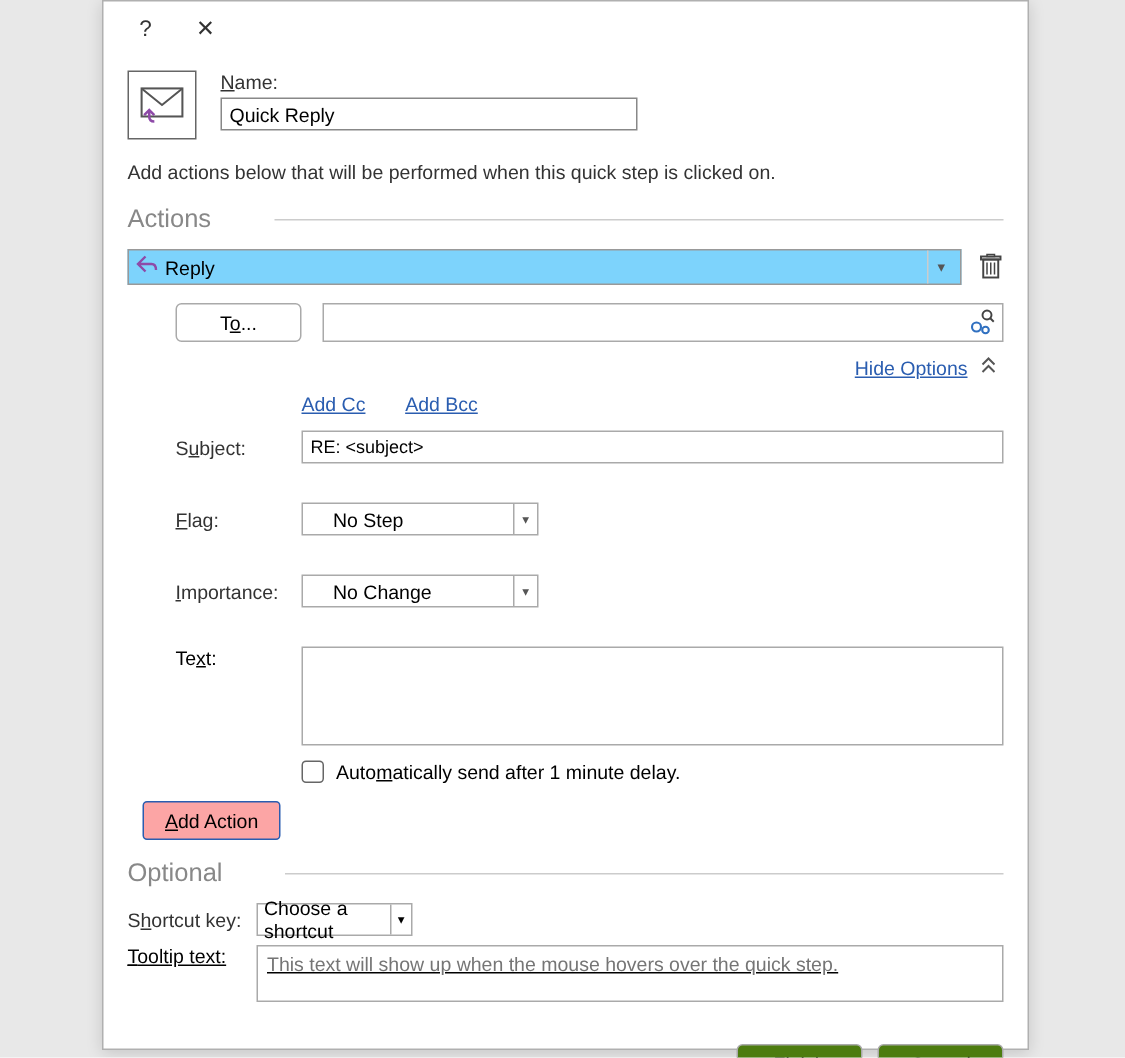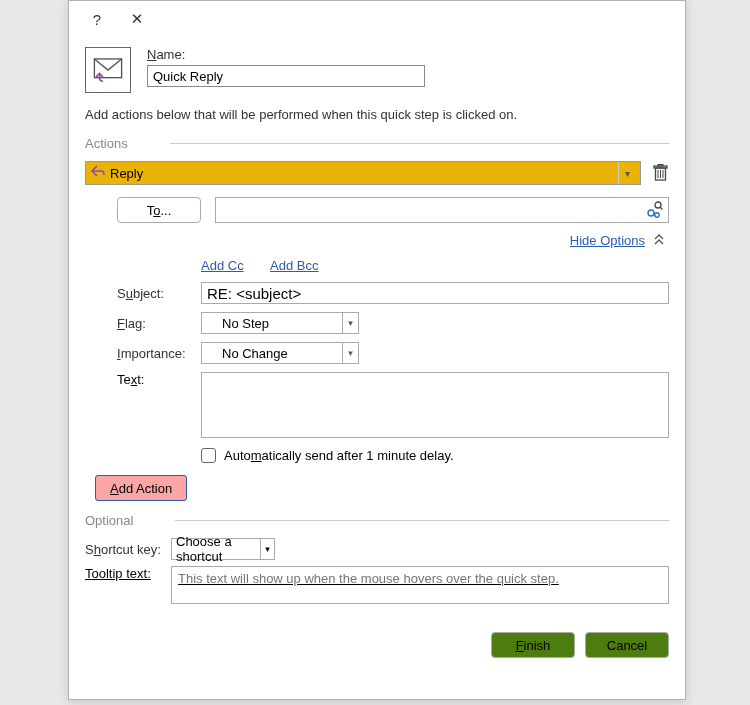--- a/index.html
+++ b/index.html
@@ -88,21 +88,21 @@
       font-size: 13px;
     }
     .description {
       font-size: 13px;
       color: #333;
       margin-bottom: 14px;
     }
     .section-header {
       display: flex;
       align-items: center;
-      font-size: 13px;
+      font-size: 17px;
       color: #888;
       margin-bottom: 10px;
       gap: 32px;
     }
     .section-header .label {
       margin-right: 10px;
     }
     .section-header .line {
       flex: 1;
       border-top: 1px solid #ccc;
@@ -113,21 +113,21 @@
       gap: 10px;
       margin-bottom: 12px;
     }
     .action-select {
       flex: 1;
       height: 24px;
       border: 1px solid #999;
       display: flex;
       align-items: center;
       padding: 0 4px;
-      background: #eab308;
+      background: #7dd3fc;
       position: relative;
     }
     .action-select .reply-icon {
       margin-right: 4px;
     }
     .action-select .val {
       flex: 1;
       font-size: 13px;
     }
     .action-select .chevron {
@@ -212,33 +212,33 @@
     .link {
       color: #2a5db0;
       font-size: 13px;
       text-decoration: underline;
       cursor: pointer;
       margin-right: 22px;
     }
     .field-row {
       display: flex;
       align-items: center;
-      margin-bottom: 8px;
+      margin-bottom: 26px;
     }
     .field-row .lbl {
       width: 84px;
       font-size: 13px;
       color: #333;
     }
     .field-row .txt-input {
       flex: 1;
       height: 22px;
       border: 1px solid #aaa;
       padding: 0 5px;
-      font-size: 15px;
+      font-size: 12px;
     }
     .sel {
       width: 158px;
       height: 22px;
       border: 1px solid #aaa;
       display: flex;
       align-items: center;
       padding-left: 20px;
       font-size: 13px;
       background: #fff;

